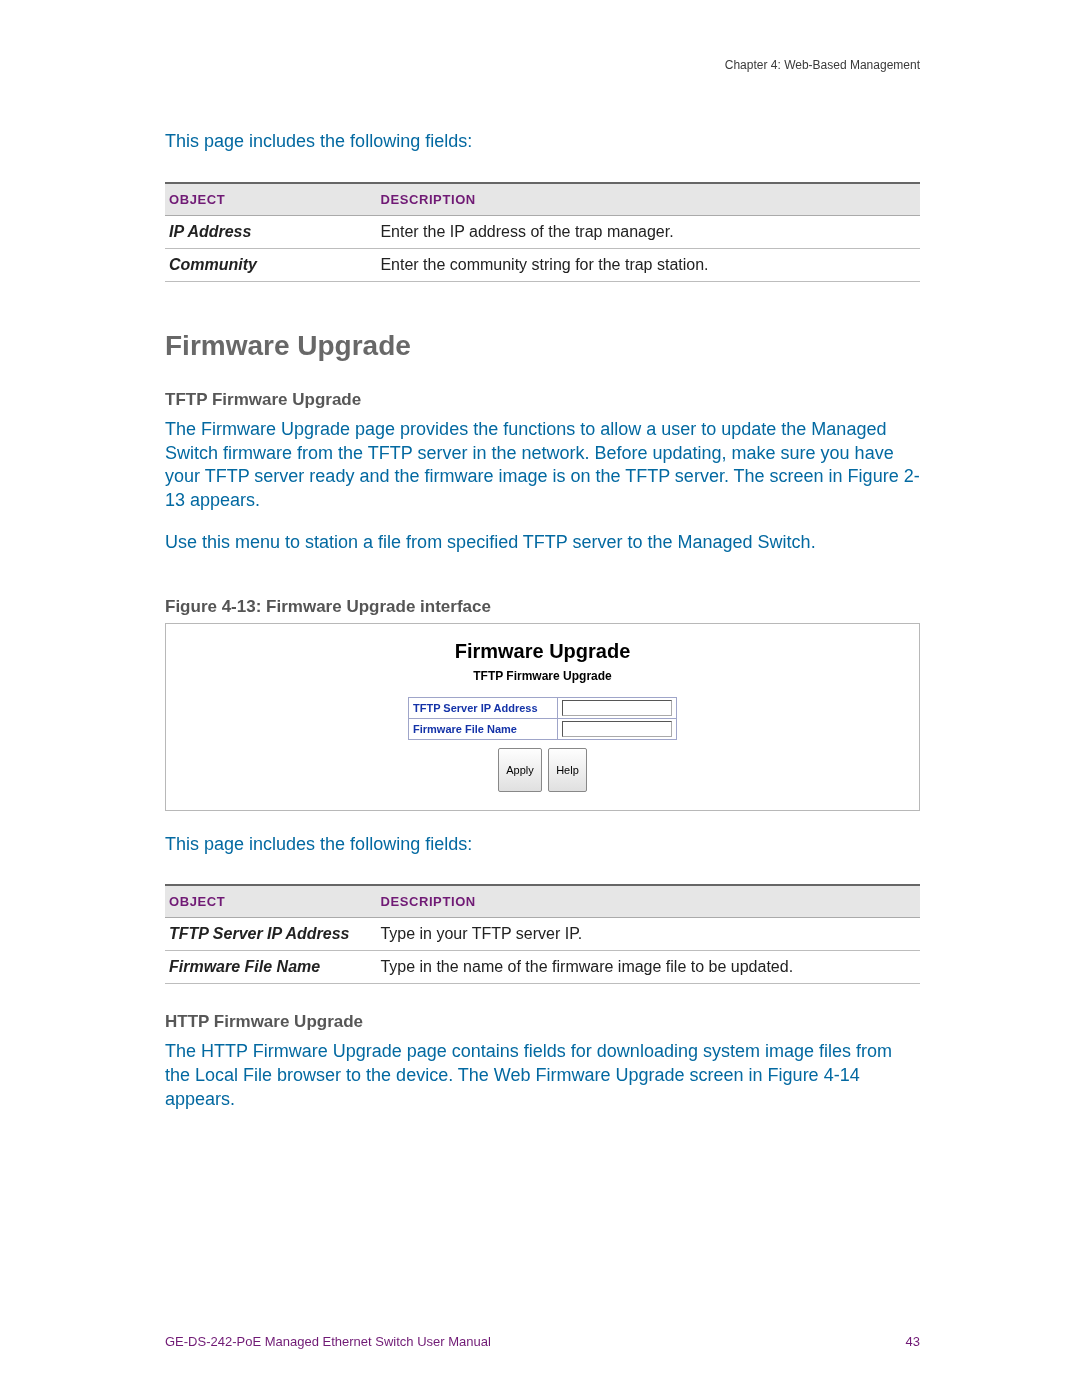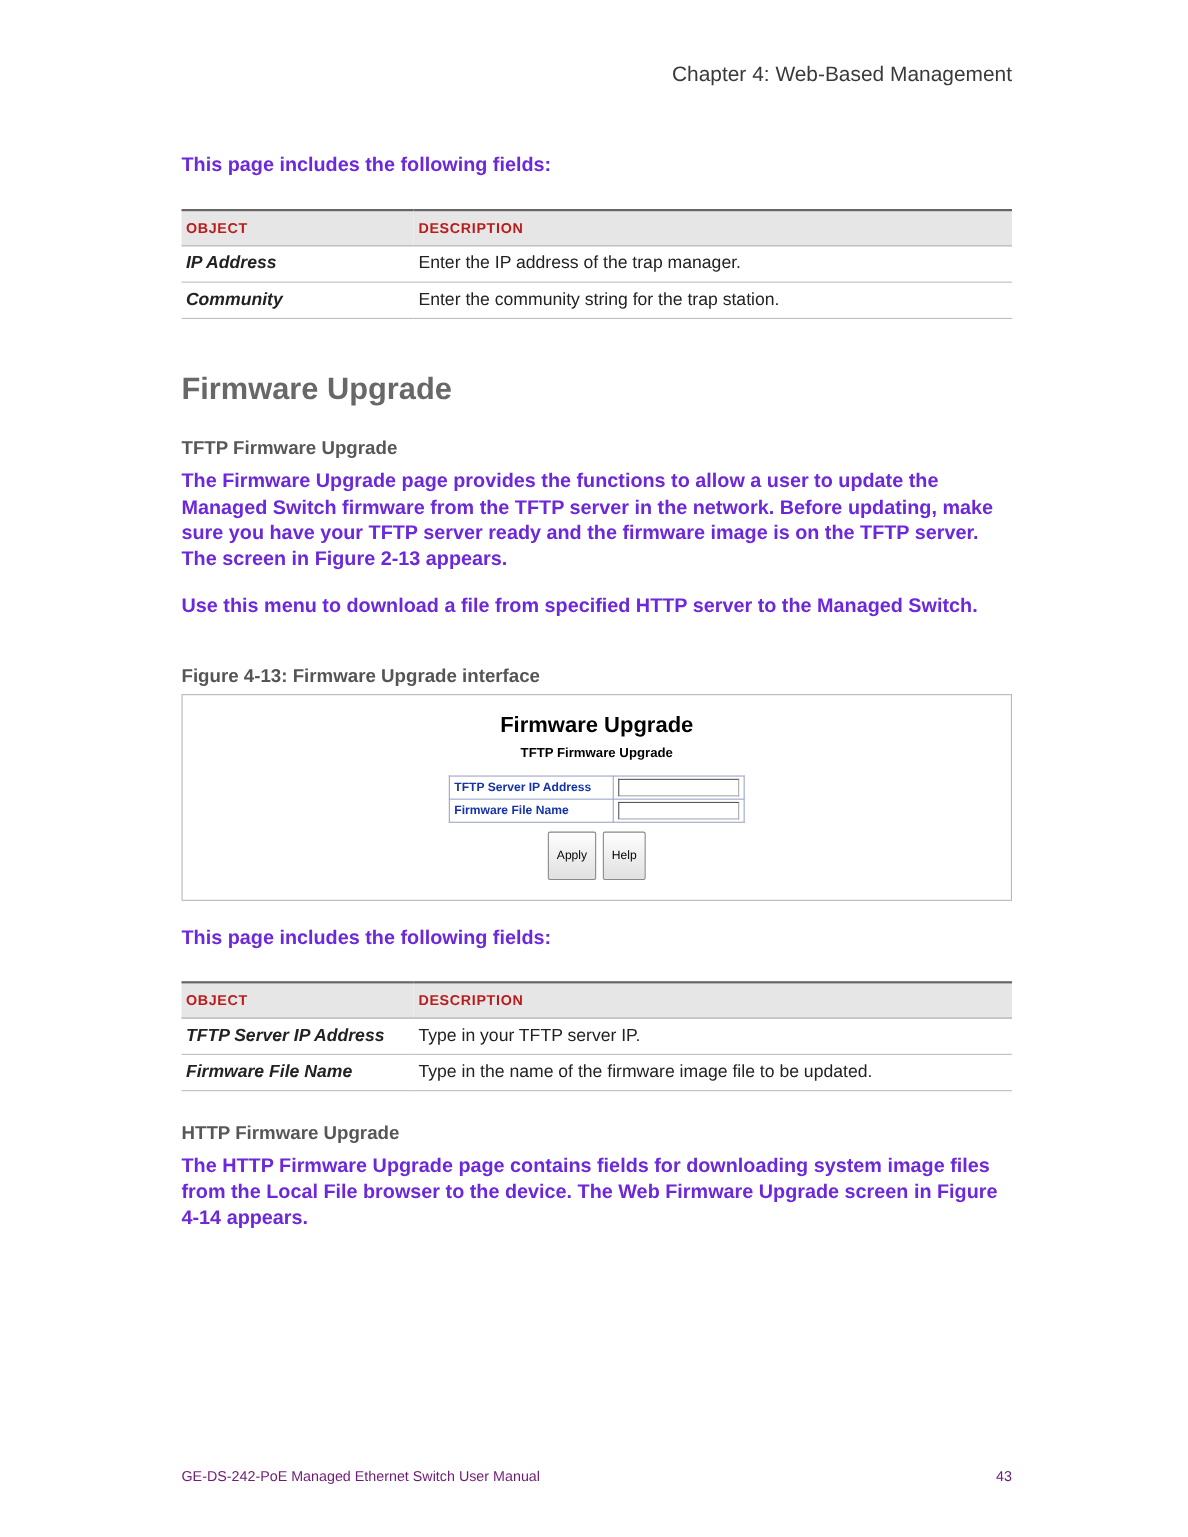--- a/index.html
+++ b/index.html
@@ -11,30 +11,29 @@
     width: 1080px;
     height: 1397px;
     position: relative;
     box-sizing: border-box;
   }
   .page {
     padding: 58px 160px 0 165px;
   }
   .chapter-header {
     text-align: right;
-    font-size: 19px;
+    font-size: 12px;
     color: #3a3a3a;
     margin-bottom: 58px;
   }
   .body-text {
     font-size: 18px;
     line-height: 1.32;
-    color: #6d28d9;
+    color: #0369a1;
     margin: 0 0 28px 0;
-    font-weight: bold;
   }
   .body-text.tight { margin-bottom: 18px; }
   .desc-table {
     border-collapse: collapse;
     width: 100%;
     margin: 0 0 48px 0;
   }
   .desc-table th,
   .desc-table td {
     text-align: left;
@@ -42,21 +41,21 @@
     font-size: 15px;
   }
   .desc-table thead th {
     background: #e6e6e6;
     border-top: 2px solid #666;
     border-bottom: 1px solid #aaa;
     font-weight: 600;
     letter-spacing: 0.6px;
     text-transform: uppercase;
     font-size: 13px;
-    color: #b91c1c;
+    color: #701a75;
   }
   .desc-table thead th:first-child { width: 28%; }
   .desc-table tbody td {
     border-bottom: 1px solid #bdbdbd;
     font-size: 16px;
     padding: 7px 4px;
   }
   .desc-table tbody td:first-child { font-weight: 600; font-style: italic; }
 
   h1.section-title {
@@ -172,21 +171,21 @@
         <td>Community</td>
         <td>Enter the community string for the trap station.</td>
       </tr>
     </tbody>
   </table>
 
   <h1 class="section-title">Firmware Upgrade</h1>
 
   <h2 class="subsection">TFTP Firmware Upgrade</h2>
   <p class="body-text tight">The Firmware Upgrade page provides the functions to allow a user to update the Managed Switch firmware from the TFTP server in the network. Before updating, make sure you have your TFTP server ready and the firmware image is on the TFTP server. The screen in Figure 2-13 appears.</p>
-  <p class="body-text">Use this menu to download a file from specified HTTP server to the Managed Switch.</p>
+  <p class="body-text">Use this menu to station a file from specified TFTP server to the Managed Switch.</p>
 
   <div class="figure-caption">Figure 4-13:  Firmware Upgrade interface</div>
 
   <div class="figure-shell">
     <div class="fw-box">
       <div class="fw-title">Firmware Upgrade</div>
       <div class="fw-sub">TFTP Firmware Upgrade</div>
       <table class="fw-table">
         <tbody>
             <tr>

